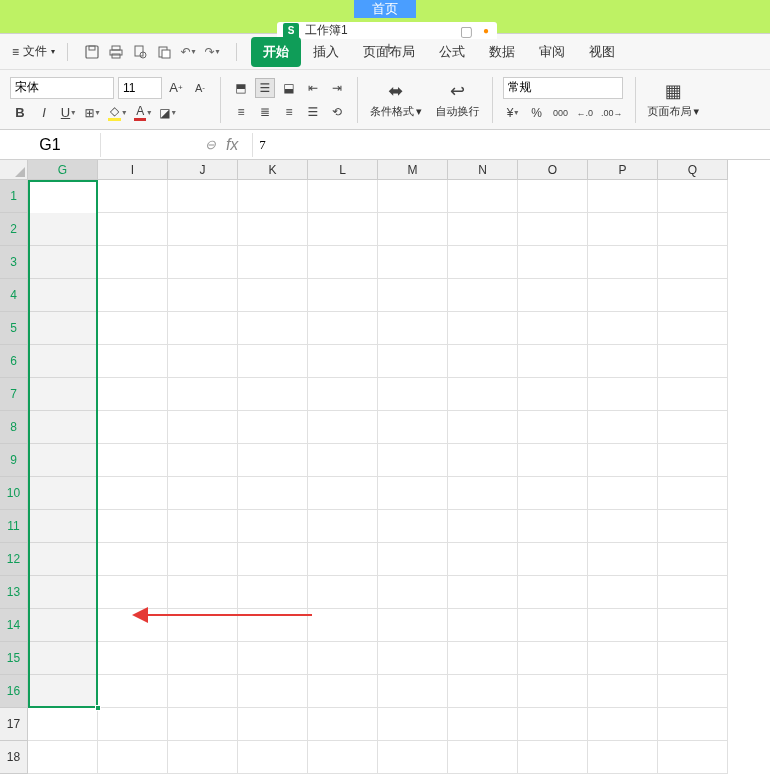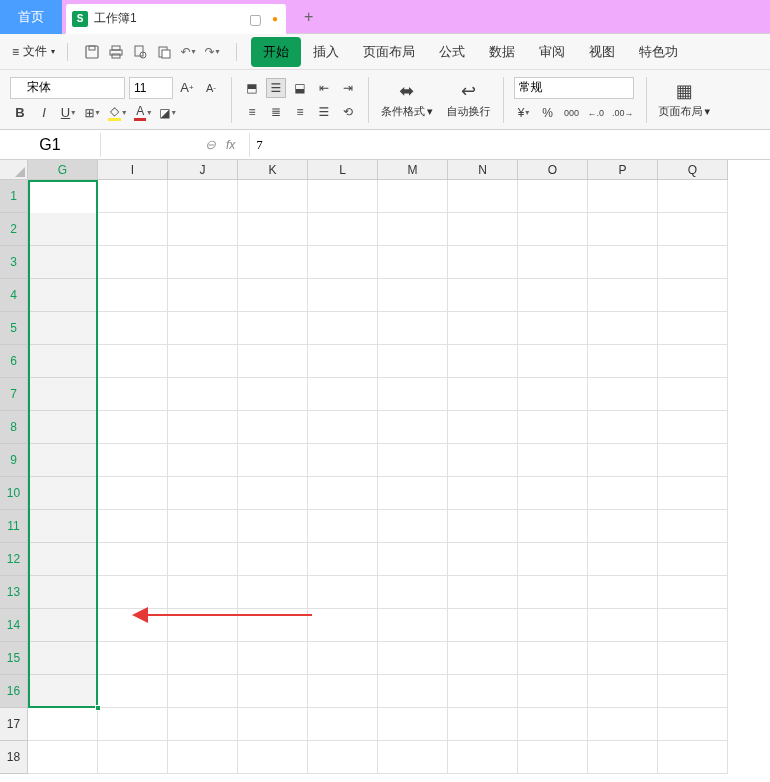--- a/index.html
+++ b/index.html
@@ -1,61 +1,61 @@
 <!DOCTYPE html>
 <html><head>
   <meta charset="utf-8">
   <style>
     * { margin: 0; padding: 0; box-sizing: border-box; }
     body { font-family: "Microsoft YaHei", Arial, sans-serif; font-size: 12px; background: #fff; overflow: hidden; width: 770px; height: 782px; }
     
     
-    .tab-bar { height: 34px; background: #f0abfc; display: flex; align-items: center; border-bottom: 1px solid #d0d0d0; }
+    .tab-bar { height: 34px; background: #bef264; display: flex; align-items: center; border-bottom: 1px solid #d0d0d0; flex-direction: column; }
     .tab-home { background: #4a9eff; color: #fff; height: 34px; padding: 0 18px; display: flex; align-items: center; font-size: 13px; cursor: pointer; }
     .tab-workbook { background: #fff; height: 30px; margin-left: 4px; margin-top: 4px; padding: 0 8px 0 6px; display: flex; align-items: center; border-radius: 3px 3px 0 0; gap: 6px; min-width: 220px; cursor: pointer; }
     .tab-s-icon { width: 16px; height: 16px; background: #0f9d58; color: #fff; font-size: 10px; font-weight: bold; display: flex; align-items: center; justify-content: center; border-radius: 2px; }
     .tab-title { flex: 1; font-size: 12px; color: #333; }
     .tab-dirty { color: #ff8c00; font-size: 10px; }
     .tab-close-box { color: #999; font-size: 14px; padding: 0 4px; }
     .tab-add { margin-left: 8px; color: #666; font-size: 16px; padding: 0 10px; cursor: pointer; }
     
     
     .menu-bar { height: 36px; background: #f7f7f7; display: flex; align-items: center; border-bottom: 1px solid #e0e0e0; padding: 0 6px; gap: 2px; }
     .menu-file { display: flex; align-items: center; gap: 4px; padding: 0 6px; cursor: pointer; color: #333; }
     .qat { display: flex; align-items: center; gap: 8px; padding: 0 10px; }
     .qat-icon { width: 16px; height: 16px; cursor: pointer; color: #666; display: flex; align-items: center; justify-content: center; }
     .qat-sep { width: 1px; height: 18px; background: #d0d0d0; margin: 0 4px; }
     .ribbon-tabs { display: flex; align-items: center; gap: 0; margin-left: 8px; }
     .ribbon-tab { padding: 6px 12px; cursor: pointer; color: #333; font-size: 13px; }
-    .ribbon-tab.active { background: #0f9d58; color: #000000; border-radius: 4px; }
+    .ribbon-tab.active { background: #0f9d58; color: #ffffff; border-radius: 4px; font-weight: bold; }
     
     
     .toolbar { height: 60px; background: #f7f7f7; display: flex; align-items: center; padding: 4px 6px; border-bottom: 1px solid #d0d0d0; gap: 2px; }
     .tool-group { display: flex; flex-direction: column; justify-content: center; gap: 4px; padding: 0 4px; }
     .tool-row { display: flex; align-items: center; gap: 4px; }
     .tool-sep { width: 1px; height: 46px; background: #d4d4d4; margin: 0 4px; }
-    .font-select { width: 115px; height: 22px; border: 1px solid #ccc; font-size: 12px; padding: 0 16px; background: #fff; }
+    .font-select { width: 104px; height: 22px; border: 1px solid #ccc; font-size: 12px; padding: 0 4px; background: #fff; }
     .size-select { width: 44px; height: 22px; border: 1px solid #ccc; font-size: 12px; padding: 0 4px; background: #fff; }
     .style-select { width: 120px; height: 22px; border: 1px solid #ccc; font-size: 12px; padding: 0 4px; background: #fff; }
     .tool-btn { min-width: 20px; height: 20px; display: flex; align-items: center; justify-content: center; cursor: pointer; color: #444; font-size: 12px; padding: 0 2px; }
     .tool-btn-dd { display: flex; align-items: center; cursor: pointer; }
     .tool-btn-dd .dd-caret { font-size: 8px; color: #666; margin-left: 1px; }
     .big-btn { display: flex; flex-direction: column; align-items: center; justify-content: center; padding: 2px 6px; cursor: pointer; gap: 2px; }
     .big-btn-icon { font-size: 18px; color: #444; }
     .big-btn-label { font-size: 11px; color: #333; display: flex; align-items: center; }
     .font-color-underline { border-bottom: 3px solid #d32f2f; display: inline-block; padding: 0 2px; }
     .fill-color-underline { border-bottom: 3px solid #ffeb3b; display: inline-block; padding: 0 2px; }
     
     
     .formula-bar { height: 30px; display: flex; align-items: center; border-bottom: 1px solid #d0d0d0; }
     .name-box { width: 100px; height: 28px; border: none; text-align: center; font-size: 16px; padding: 0 4px; }
     .fb-sep { width: 1px; height: 24px; background: #e0e0e0; }
     .fb-icons { display: flex; align-items: center; gap: 10px; padding: 0 14px; color: #999; margin-left: 90px; }
     .fb-icon { font-size: 13px; cursor: pointer; font-style: italic; }
-    .fx-label { font-style: italic; font-size: 12px; color: #888; }
+    .fx-label { font-style: italic; font-size: 16px; color: #888; }
     .formula-input { flex: 1; border: none; outline: none; font-size: 13px; padding: 0 6px; height: 28px; font-family: "SimSun", serif; }
     
     
     .grid-area { position: relative; overflow: hidden; height: calc(782px - 34px - 36px - 60px - 30px); }
     .corner { position: absolute; top: 0; left: 0; width: 28px; height: 20px; background: #f0f0f0; border-right: 1px solid #ccc; border-bottom: 1px solid #ccc; z-index: 3; }
     .corner::after { content: ""; position: absolute; right: 2px; bottom: 2px; width: 0; height: 0; border-style: solid; border-width: 0 0 10px 10px; border-color: transparent transparent #bbb transparent; }
     .col-headers { position: absolute; top: 0; left: 28px; height: 20px; display: flex; z-index: 2; }
     .col-h { width: 70px; height: 20px; background: #f0f0f0; border-right: 1px solid #ccc; border-bottom: 1px solid #ccc; display: flex; align-items: center; justify-content: center; font-size: 12px; color: #333; cursor: pointer; }
     .col-h.active { background: #d8d8d8; color: #0f9d58; }
     .row-headers { position: absolute; top: 20px; left: 0; width: 28px; z-index: 2; }
@@ -136,21 +136,20 @@
   </div>
   <div class="qat-sep"></div>
   <div class="ribbon-tabs">
     <div class="ribbon-tab active"><span>开始</span></div>
     <div class="ribbon-tab"><span>插入</span></div>
     <div class="ribbon-tab"><span>页面布局</span></div>
     <div class="ribbon-tab"><span>公式</span></div>
     <div class="ribbon-tab"><span>数据</span></div>
     <div class="ribbon-tab"><span>审阅</span></div>
     <div class="ribbon-tab"><span>视图</span></div>
-    <div class="ribbon-tab"><span>特色功</span></div>
   </div>
 </div>
 
 <div class="toolbar">
   <div class="tool-group">
     <div class="tool-row">
       <input class="font-select" value="宋体" style="">
       <input class="size-select" value="11" style="">
       <div class="tool-btn" style="font-size:13px;">
           <span>A</span>

